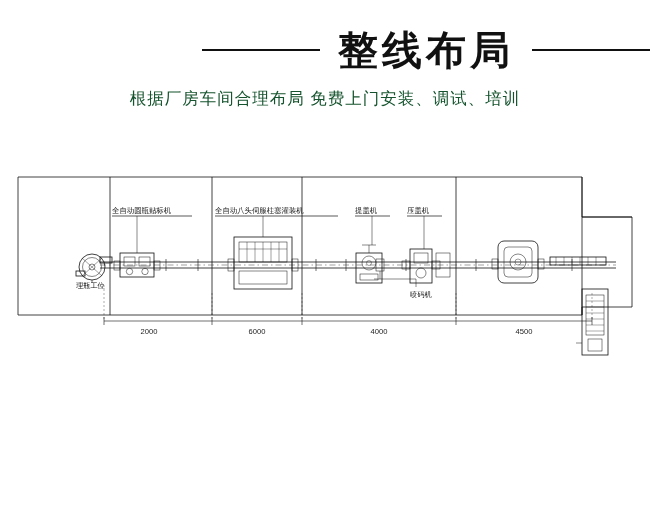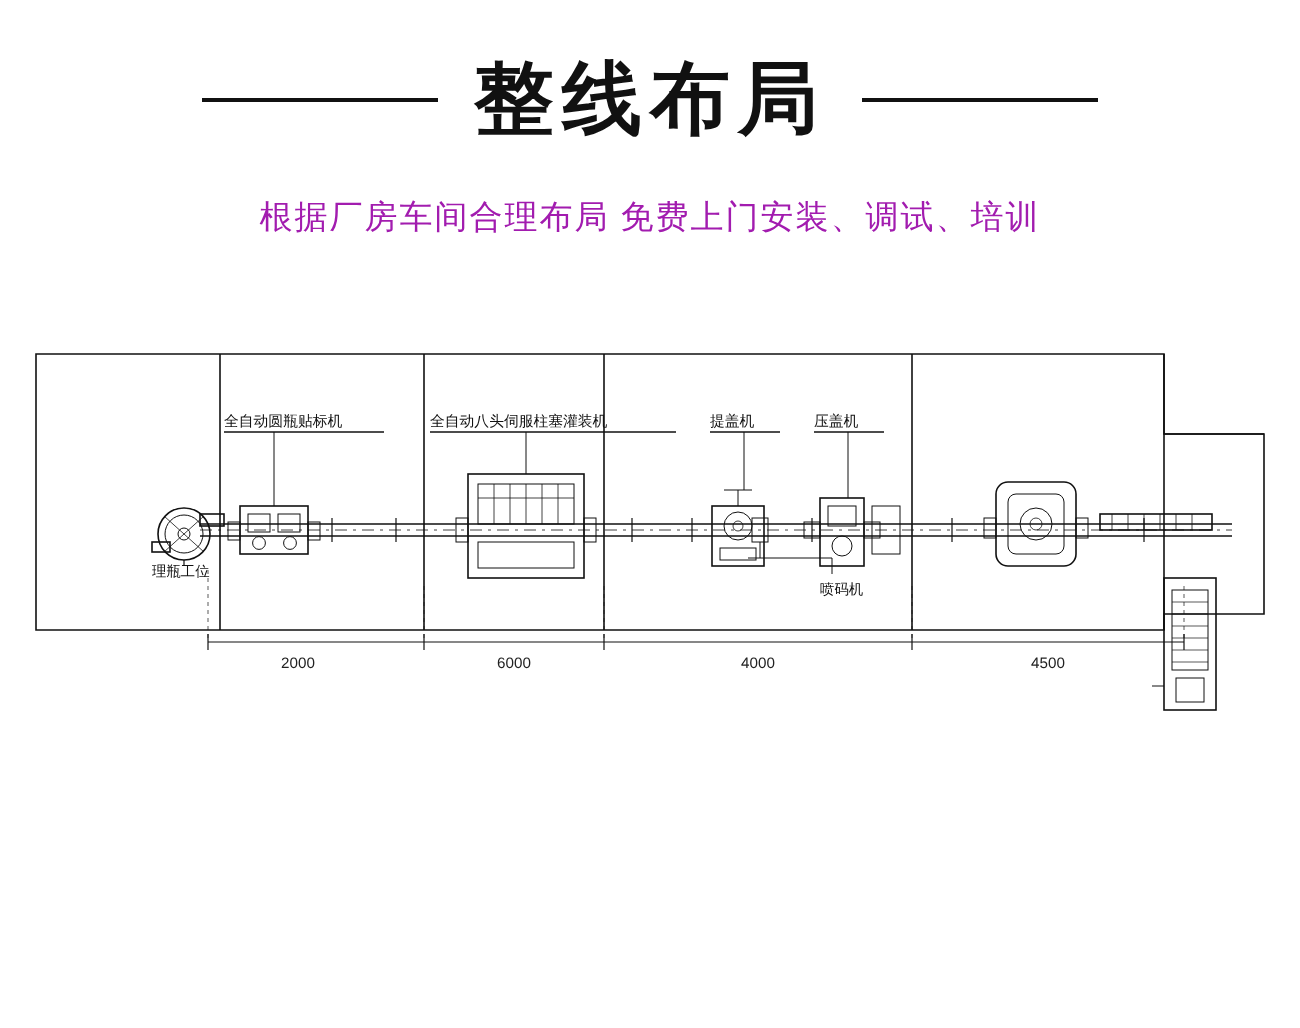--- a/index.html
+++ b/index.html
@@ -17,41 +17,41 @@
   }
 
   
   .header {
     padding-top: 28px;
     text-align: center;
   }
   .title-row {
     display: flex;
     align-items: center;
-    justify-content: center;
+    justify-content: flex-end;
     gap: 18px;
   }
   .title-rule {
     width: 118px;
     height: 2px;
     background: #111;
   }
   .main-title {
     font-size: 40px;
     font-weight: bold;
     letter-spacing: 4px;
     line-height: 1.1;
     color: #111;
     white-space: nowrap;
   }
   .subtitle {
-    margin-top: 26px;
+    margin-top: 16px;
     font-size: 16.5px;
     letter-spacing: 1px;
-    color: #a21caf;
+    color: #14532d;
     white-space: nowrap;
   }
 
   
   .drawing-wrap {
     position: absolute;
     left: 16px;
     top: 175px;
     width: 618px;
     height: 210px;

